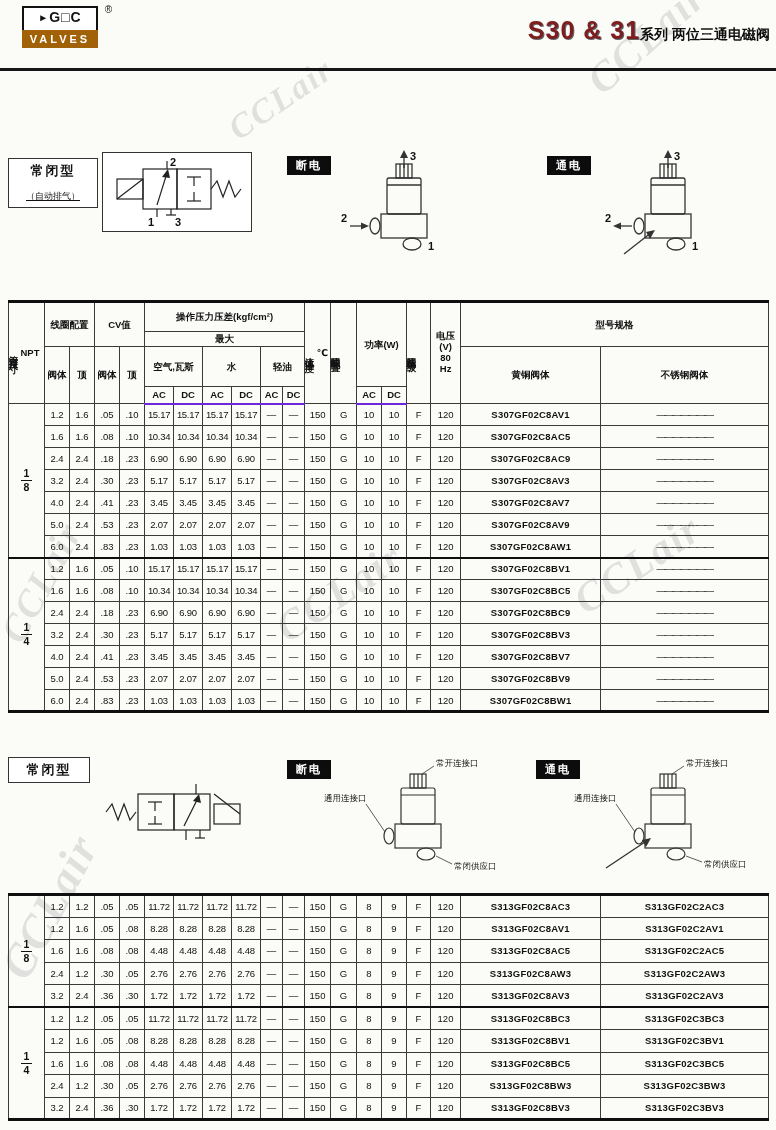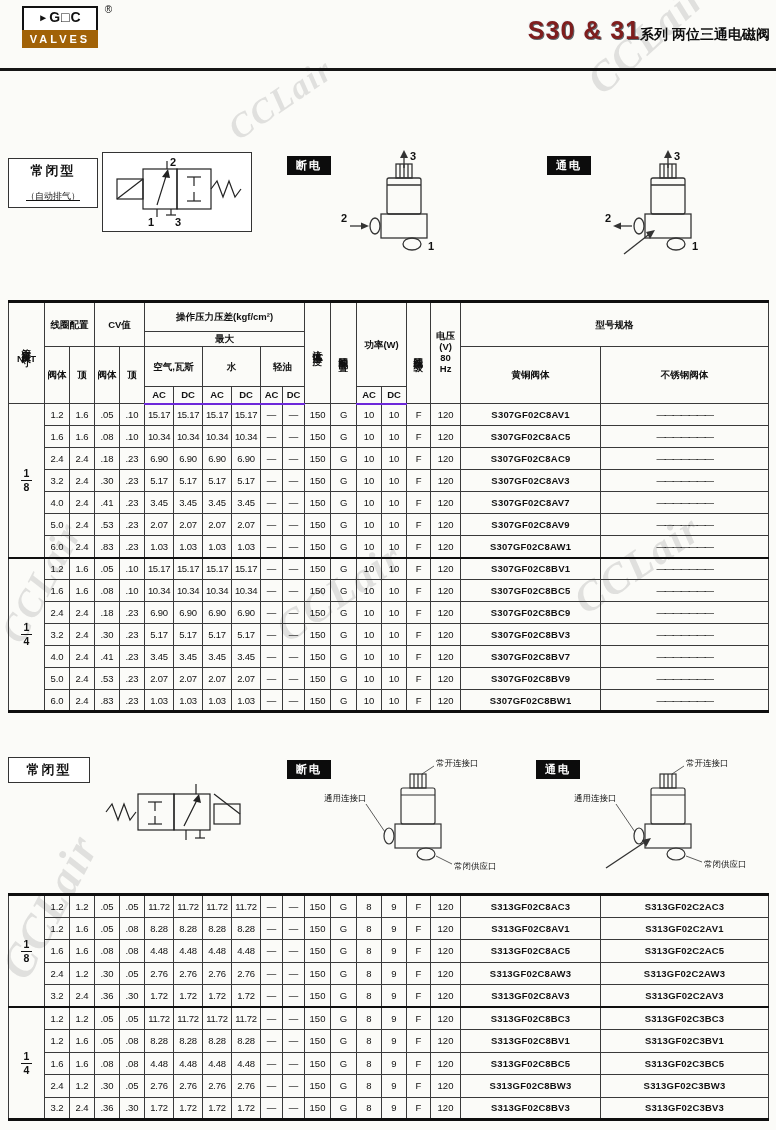--- a/index.html
+++ b/index.html
@@ -95,21 +95,21 @@
   .spec td { font-size:9.5px; height:22px; }
   #table2 td { height:22.5px; }
   .pressure-cell { font-size:8.8px; letter-spacing:-0.3px; }
   .model-cell { text-align:left; padding-left:7px; font-size:10px; font-weight:bold; letter-spacing:0.2px; white-space:nowrap; overflow:hidden; }
   .dash-line { text-align:center; letter-spacing:-1.5px; font-weight:normal; }
   tr.group-start td { border-top:2.5px solid #0f0f0f; }
   .size-cell { font-weight:bold; }
   .frac { display:inline-flex; flex-direction:column; align-items:center; line-height:1; font-size:10.5px; font-weight:bold; }
   .frac .fn { border-bottom:1.5px solid #111; padding:0 3px 1px; }
   .frac .fd { padding-top:1px; }
-  .vwrap { display:flex; flex-direction:column; align-items:center; gap:2px; }
+  .vwrap { display:flex; flex-direction:row; align-items:center; gap:2px; }
   .vtext { writing-mode:vertical-lr; text-orientation:upright; letter-spacing:2px; line-height:1; }
   .voltage-th div { line-height:1.15;text-align:center; }
   .air-th { font-size:8.8px; }
 </style>
 </head>
 <body>
 
 <div class="page">
 
   <div class="wm wm1">CCLair</div>

